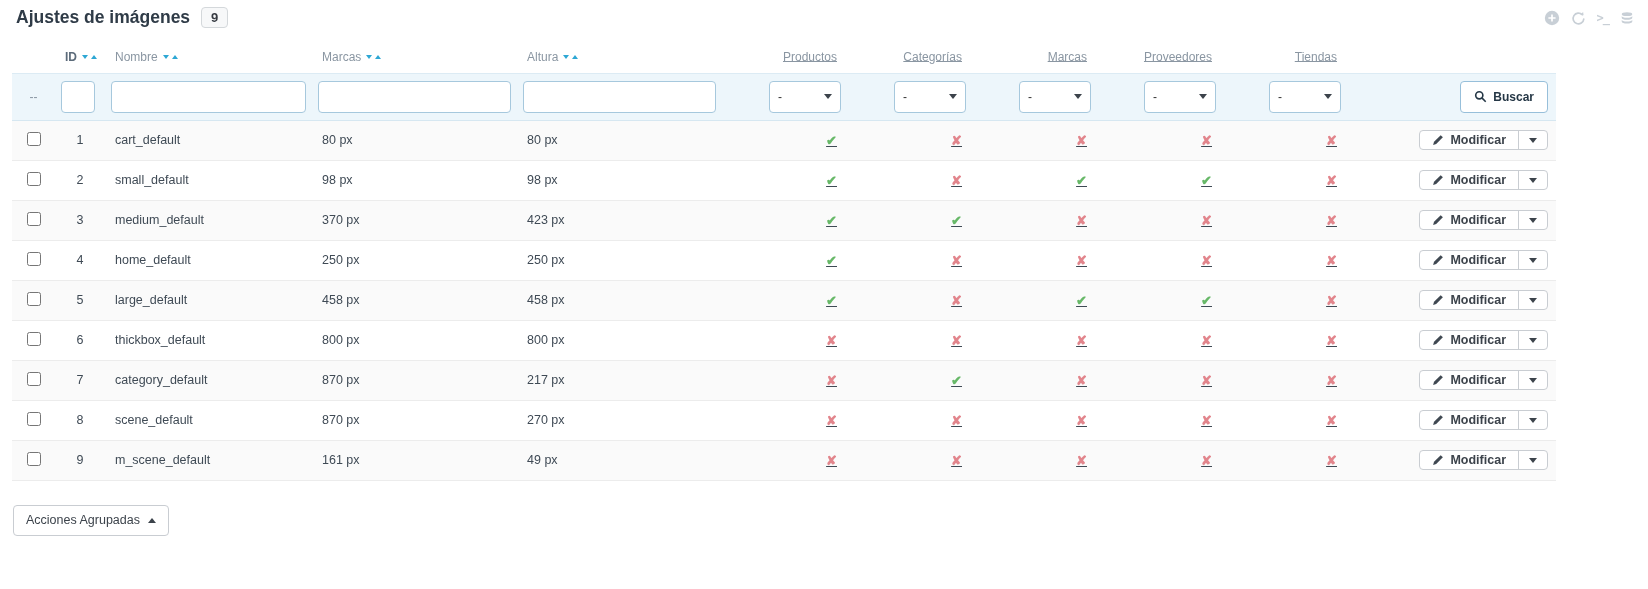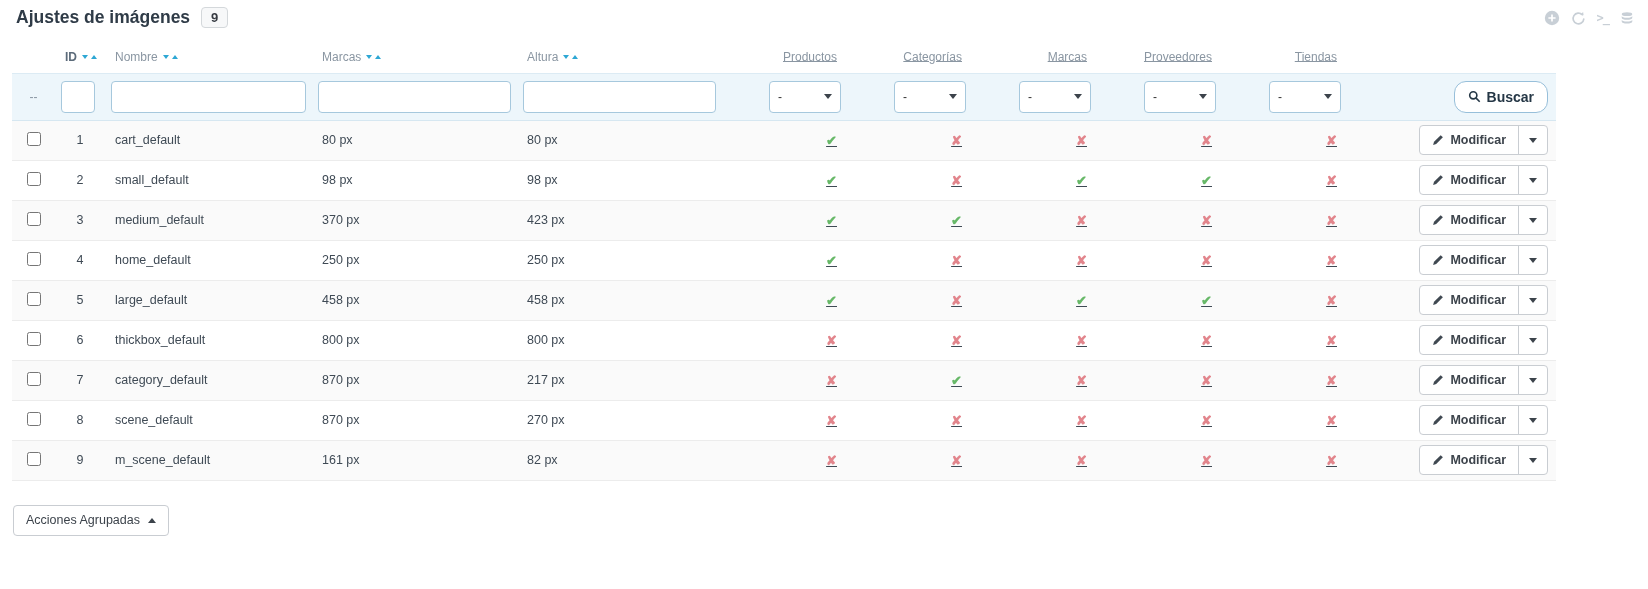--- a/index.html
+++ b/index.html
@@ -64,38 +64,38 @@
   .f-input.id-input { width:34px; }
   .f-select {
     display:inline-flex; align-items:center; justify-content:space-between;
     width:72px; height:32px; background:#fff; border:1px solid #a6c8dd; border-radius:4px;
     padding:0 8px; font-size:12px; color:#333; cursor:pointer; margin:0 auto;
   }
   .sel-caret { width:0; height:0; border-left:4px solid transparent; border-right:4px solid transparent; border-top:5px solid #3c434b; }
   td.act-cell { text-align:right; padding-right:8px; }
   .search-btn {
     display:inline-flex; align-items:center; gap:6px; height:32px; padding:0 13px;
-    background:#fff; border:1px solid #97bfda; border-radius:12px; cursor:pointer;
-    font-family:"Liberation Sans", sans-serif; font-size:14px; font-weight:700; color:#253746;
+    background:#fff; border:1px solid #97bfda; border-radius:4px; cursor:pointer;
+    font-family:"Liberation Sans", sans-serif; font-size:12px; font-weight:700; color:#253746;
   }
 
   
   tbody td {
     height:40px; padding:0 10px; font-size:12.5px; color:#3f4a55;
     border-bottom:1px solid #ececec; vertical-align:middle; white-space:nowrap;
   }
   tbody tr:nth-child(odd) { background:#fafafa; }
   td.cb-cell, th.cb-col { text-align:center; padding:0; }
   td.cb-cell input { width:14px; height:14px; margin:0; cursor:pointer; }
   td.id-cell { text-align:center; }
   .check { color:var(--check); font-size:13px; font-weight:700; cursor:pointer; }
   .cross { color:var(--cross); font-size:13px; font-weight:700; cursor:pointer; }
 
   .action-btn {
-    display:inline-flex; align-items:stretch; height:30px;
+    display:inline-flex; align-items:stretch; height:20px;
     background:#fff; border:1px solid #c9cdd2; border-radius:4px; overflow:hidden;margin-left:8px;
   }
   .action-main {
     display:flex; align-items:center; gap:6px; padding:0 12px;
     font-size:12.5px; font-weight:600; color:#3c434b; cursor:pointer;
   }
   .action-caret { display:flex; align-items:center; padding:0 10px; border-left:1px solid #c9cdd2; cursor:pointer; }
   .caret-down { border-left:4.5px solid transparent; border-right:4.5px solid transparent; border-top:5px solid #3c434b; }
   .caret-up   { border-left:4.5px solid transparent; border-right:4.5px solid transparent; border-bottom:5px solid #3c434b; }
 
@@ -439,21 +439,21 @@
           <i class="caret caret-down"></i>
         </span>
       </span>
     </td>
   </tr>
           <tr class="data-row">
     <td class="cb-cell"><input type="checkbox" style=""></td>
     <td class="id-cell">9</td>
     <td>m_scene_default</td>
     <td>161 px</td>
-    <td>82 px</td>
+    <td>49 px</td>
     <td class="c"><span class="cross">✘</span></td>
     <td class="c"><span class="cross">✘</span></td>
     <td class="c"><span class="cross">✘</span></td>
     <td class="c"><span class="cross">✘</span></td>
     <td class="c"><span class="cross">✘</span></td>
     <td class="act-cell">
       <span class="action-btn">
         <span class="action-main">
           <svg width="12" height="12" viewBox="0 0 16 16">
                     <path d="M11.6 1.5l2.9 2.9L5.6 13.3 1.5 14.5l1.2-4.1z" fill="#3f4851"></path>

